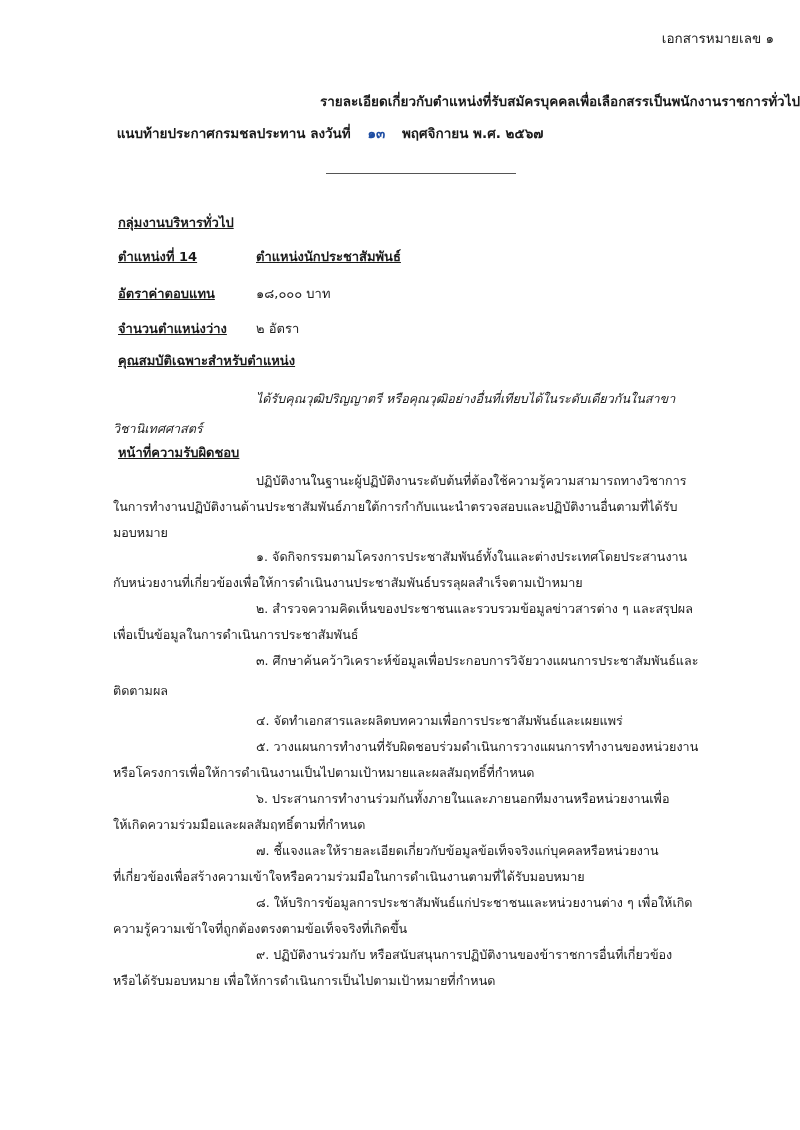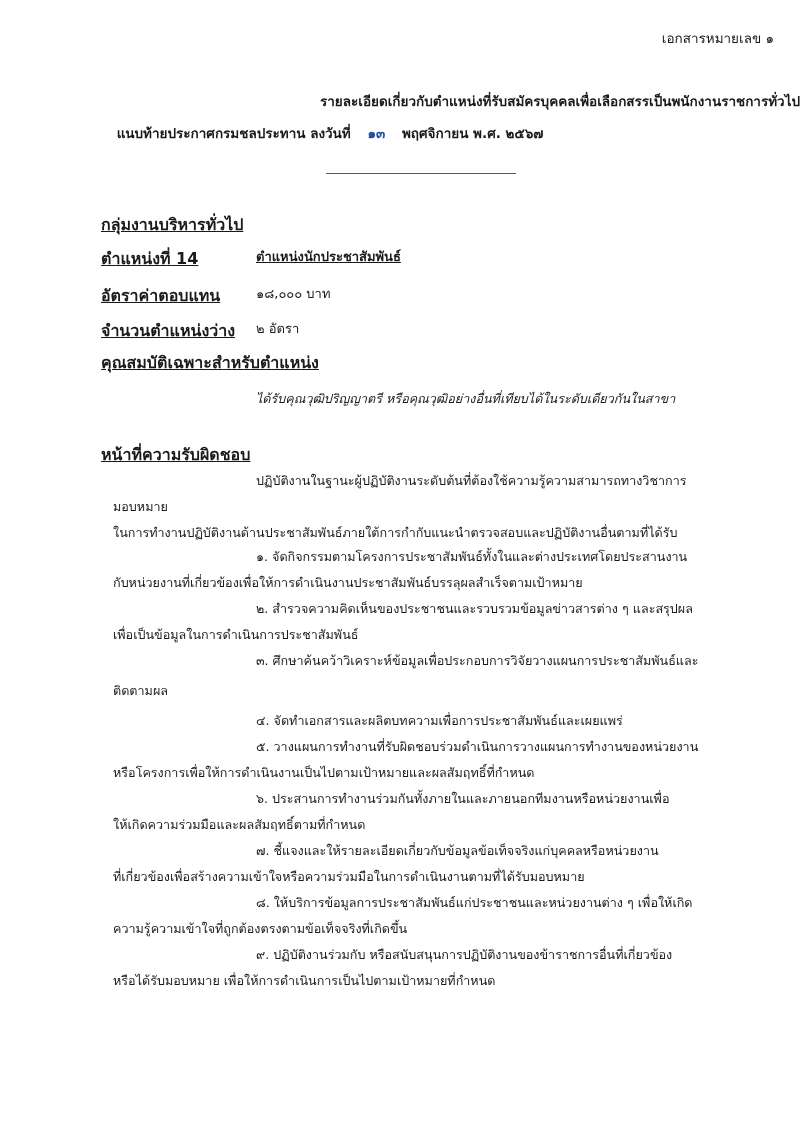--- a/index.html
+++ b/index.html
@@ -9,21 +9,21 @@
       color: #1a1a1a;
     }
     .page { position: absolute; left: 0; top: 0; width: 800px; height: 1130px; padding-left: 44px; }
     .abs { position: absolute; white-space: nowrap; }
     .doc-number { right: 70px; top: 27px; font-size: 13.5px; }
     .title1 { left: 0; width: 800px; text-align: right; top: 90px; font-size: 13.5px; font-weight: bold; }
     .title2 { left: 0; width: 660px; text-align: center; top: 122px; font-size: 13.5px; font-weight: bold; }
     .title2 .date-day { color: #1f4ea3; margin: 0 12px; }
     .rule { position: absolute; left: 326px; top: 173px; width: 190px; height: 1px; background: #555; }
     .u { text-decoration: underline; font-weight: bold; }
-    .lbl { left: 101px; font-size: 16px; }
+    .lbl { left: 118px; font-size: 13px; }
     .val { left: 256px; font-size: 13px; }
     .para { position: absolute; left: 113px; width: 612px; font-size: 12.6px; line-height: 26px; }
     .indent { padding-left: 143px; display: block; }
     .line { display: block; white-space: nowrap; }
   </style>
 </head>
 <body>
 
 <div class="page">
 
@@ -47,28 +47,29 @@
   <div class="abs lbl u" style="top:283px;">อัตราค่าตอบแทน</div>
   <div class="abs val" style="top:283px;">๑๘,๐๐๐  บาท</div>
 
   <div class="abs lbl u" style="top:318px;">จำนวนตำแหน่งว่าง</div>
   <div class="abs val" style="top:318px;">๒  อัตรา</div>
 
   <div class="abs lbl u" style="top:350px;">คุณสมบัติเฉพาะสำหรับตำแหน่ง</div>
 
   <div class="para" style="top:384px; line-height:30px;font-style:italic;">
     <span class="line indent">ได้รับคุณวุฒิปริญญาตรี  หรือคุณวุฒิอย่างอื่นที่เทียบได้ในระดับเดียวกันในสาขา</span>
+    <span class="line">วิชานิเทศศาสตร์</span>
   </div>
 
   <div class="abs lbl u" style="top:442px;">หน้าที่ความรับผิดชอบ</div>
 
   <div class="para" style="top:468px;">
     <span class="line indent">ปฏิบัติงานในฐานะผู้ปฏิบัติงานระดับต้นที่ต้องใช้ความรู้ความสามารถทางวิชาการ</span>
+    <span class="line">ในการทำงานปฏิบัติงานด้านประชาสัมพันธ์ภายใต้การกำกับแนะนำตรวจสอบและปฏิบัติงานอื่นตามที่ได้รับ</span>
     <span class="line">มอบหมาย</span>
-    <span class="line">ในการทำงานปฏิบัติงานด้านประชาสัมพันธ์ภายใต้การกำกับแนะนำตรวจสอบและปฏิบัติงานอื่นตามที่ได้รับ</span>
   </div>
 
   <div class="para" style="top:544px;">
     <span class="line indent">๑. จัดกิจกรรมตามโครงการประชาสัมพันธ์ทั้งในและต่างประเทศโดยประสานงาน</span>
     <span class="line">กับหน่วยงานที่เกี่ยวข้องเพื่อให้การดำเนินงานประชาสัมพันธ์บรรลุผลสำเร็จตามเป้าหมาย</span>
     <span class="line indent">๒. สำรวจความคิดเห็นของประชาชนและรวบรวมข้อมูลข่าวสารต่าง ๆ และสรุปผล</span>
     <span class="line">เพื่อเป็นข้อมูลในการดำเนินการประชาสัมพันธ์</span>
     <span class="line indent">๓. ศึกษาค้นคว้าวิเคราะห์ข้อมูลเพื่อประกอบการวิจัยวางแผนการประชาสัมพันธ์และ</span>
     <span class="line" style="line-height:34px;">ติดตามผล</span>
     <span class="line indent">๔. จัดทำเอกสารและผลิตบทความเพื่อการประชาสัมพันธ์และเผยแพร่</span>

